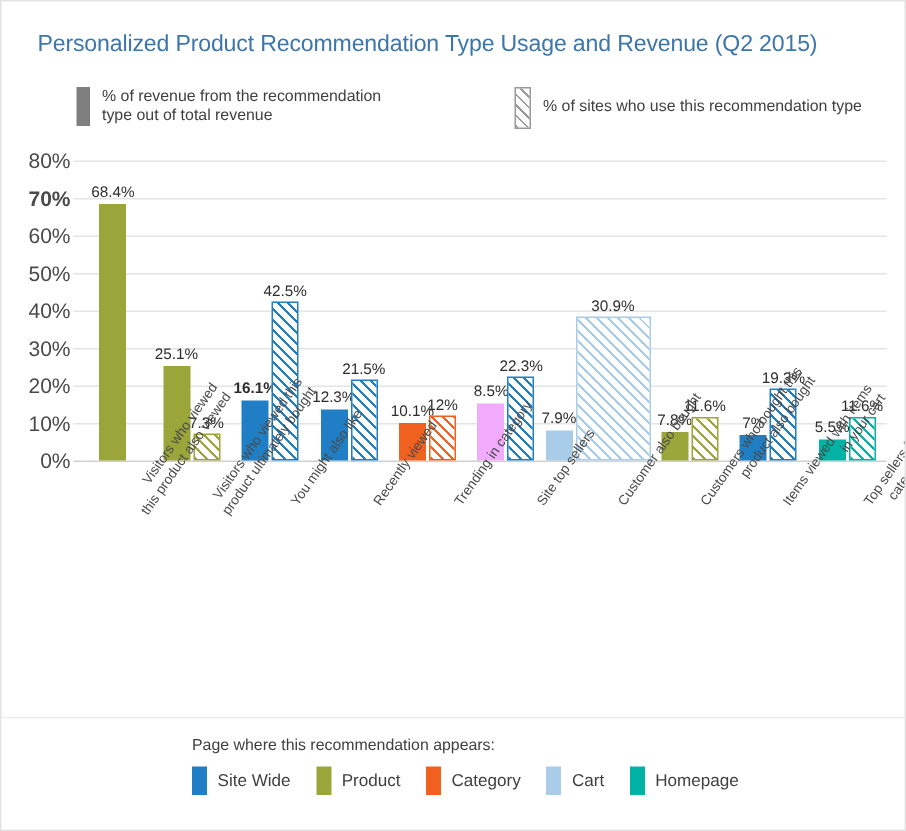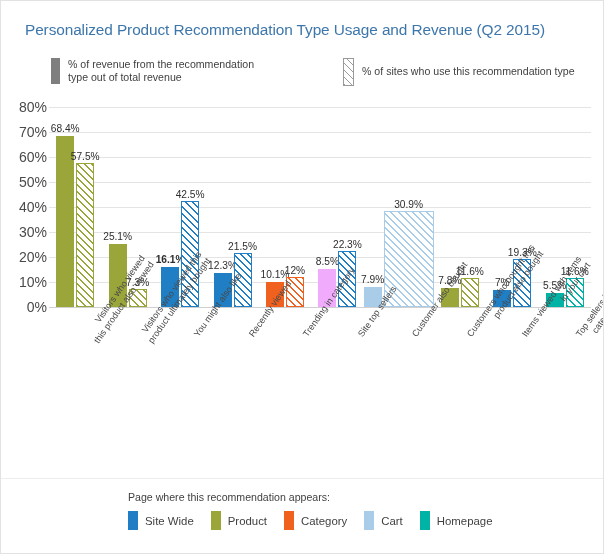--- a/index.html
+++ b/index.html
@@ -75,41 +75,38 @@
 
   <div id="plot">
     <div id="yaxis">
         <div class="ytick" style="top: 200px;">0%</div>
         <div class="ytick" style="top: 175px;">10%</div>
         <div class="ytick" style="top: 150px;">20%</div>
         <div class="ytick" style="top: 125px;">30%</div>
         <div class="ytick" style="top: 100px;">40%</div>
         <div class="ytick" style="top: 75px;">50%</div>
         <div class="ytick" style="top: 50px;">60%</div>
-        <div class="ytick" style="top: 25px;">70%</div>
+        <div class="ytick" style="top: 25px; font-weight: bold;">70%</div>
         <div class="ytick" style="top: 0px;">80%</div>
       </div>
     <div id="grid">
         <div class="gline base" style="top: 200px;"></div>
         <div class="gline" style="top: 175px;"></div>
         <div class="gline" style="top: 150px;"></div>
         <div class="gline" style="top: 125px;"></div>
         <div class="gline" style="top: 100px;"></div>
         <div class="gline" style="top: 75px;"></div>
         <div class="gline" style="top: 50px;"></div>
         <div class="gline" style="top: 25px;"></div>
         <div class="gline" style="top: 0px;"></div>
       </div>
     <div id="bars">
         <div class="grp">
           <div class="bar" style="height: 171px; background: rgb(154, 166, 58);">
             <span class="lbl">68.4%</span>
-          </div>
-          <div class="bar" style="height: 143.75px; background: repeating-linear-gradient(45deg, rgb(154, 166, 58) 0px, rgb(154, 166, 58) 1.4px, rgba(0, 0, 0, 0) 1.4px, rgba(0, 0, 0, 0) 5px) rgb(255, 255, 255); border: 1px solid rgb(154, 166, 58); box-sizing: border-box;">
-            <span class="lbl">57.5%</span>
           </div>
         </div>
         <div class="grp">
           <div class="bar" style="height: 62.75px; background: rgb(154, 166, 58);">
             <span class="lbl">25.1%</span>
           </div>
           <div class="bar" style="height: 18.25px; background: repeating-linear-gradient(45deg, rgb(154, 166, 58) 0px, rgb(154, 166, 58) 1.4px, rgba(0, 0, 0, 0) 1.4px, rgba(0, 0, 0, 0) 5px) rgb(255, 255, 255); border: 1px solid rgb(154, 166, 58); box-sizing: border-box;">
             <span class="lbl">7.3%</span>
           </div>
         </div>

